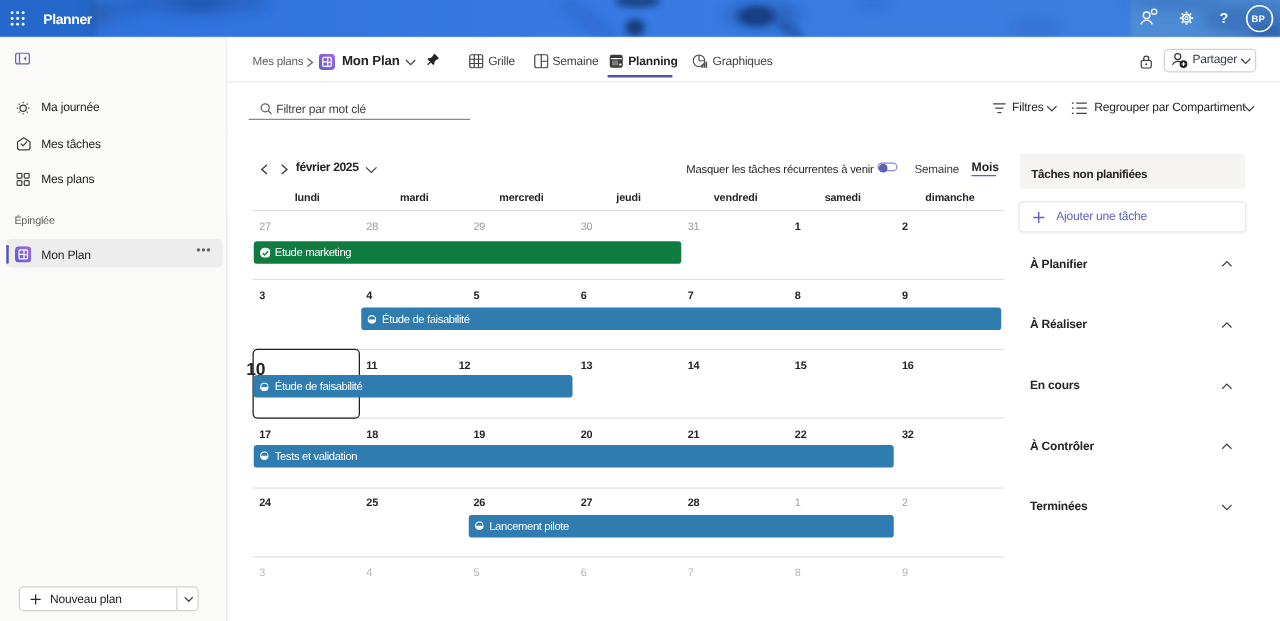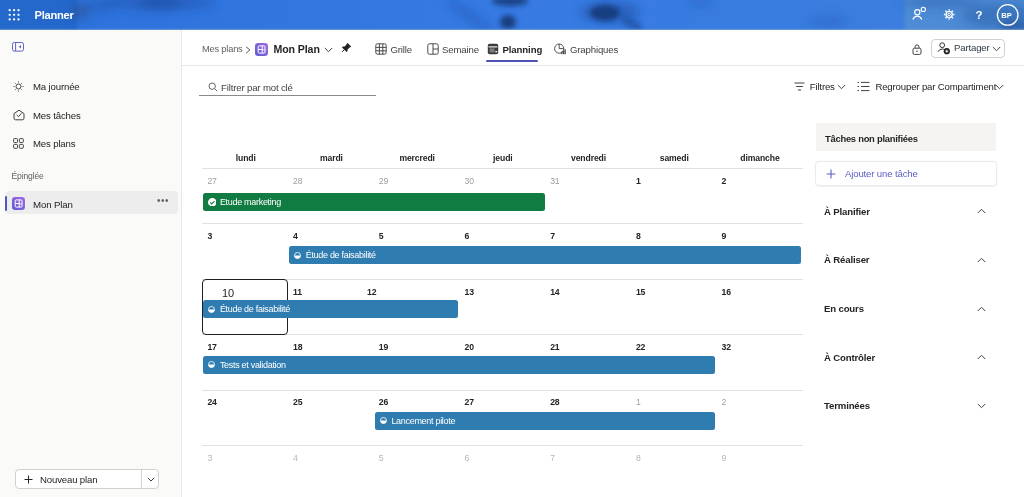--- a/index.html
+++ b/index.html
@@ -266,20 +266,41 @@
    <line x1="0.5" y1="9.6" x2="2" y2="9.6"></line>
           <line x1="4" y1="9.6" x2="12.5" y2="9.6"></line>
   </g>
  </svg>
  <div class="t" style="left:693.4px;top:15.8px;font-size:9.6px">Regrouper par Compartiment</div>
  <svg class="abs" style="left:812.5px;top:18px" width="9" height="6" viewBox="0 0 9 6">
   <path d="M0.8 1 L4.5 4.7 L8.2 1" fill="none" stroke="#424242" stroke-width="1"></path>
  </svg>
 </div>
 
+<div class="abs" style="left:182px;top:106px;width:630px;height:62px;background:#fff">
+ <svg class="abs" style="left:26px;top:24.5px" width="7" height="9" viewBox="0 0 7 9">
+  <path d="M5.6 0.8 L1.4 4.5 L5.6 8.2" fill="none" stroke="#424242" stroke-width="1.1"></path>
+ </svg>
+ <svg class="abs" style="left:42px;top:24.5px" width="7" height="9" viewBox="0 0 7 9">
+  <path d="M1.4 0.8 L5.6 4.5 L1.4 8.2" fill="none" stroke="#424242" stroke-width="1.1"></path>
+ </svg>
+ <div class="t" style="left:54.6px;top:23.8px;font-size:9.7px;font-weight:bold;letter-spacing:-0.3px">février 2025</div>
+ <svg class="abs" style="left:110px;top:26.5px" width="10" height="6" viewBox="0 0 10 6">
+  <path d="M0.8 0.9 L5 5 L9.2 0.9" fill="none" stroke="#424242" stroke-width="1"></path>
+ </svg>
+ <div class="t" style="left:367px;top:25.1px;font-size:9px">Masquer les tâches récurrentes à venir</div>
+
+ <div class="abs" style="left:519.5px;top:23.5px;width:16.9px;height:7.5px;border:1px solid #888bd2;border-radius:4.8px;background:#fff"></div>
+ <div class="abs" style="left:520.8px;top:24.8px;width:6.9px;height:6.9px;border-radius:50%;background:#6063b4"></div>
+ <div class="t" style="left:549.5px;top:25px;font-size:9.3px;color:#3d3d3d">Semaine</div>
+ <div class="t" style="left:595.3px;top:24.4px;font-size:9.8px;font-weight:bold;letter-spacing:-0.1px">Mois</div>
+ <div class="abs" style="left:594.5px;top:33.6px;width:20px;height:1.5px;background:#5b5ec1;border-radius:1px"></div>
+
+ <div class="t" style="left:0;top:45px;width:630px"></div>
+</div>
 
 <div id="daynames">
       <div class="t" style="left:202.9px;top:154.3px;width:85.7px;text-align:center;font-size:8.6px;font-weight:bold;letter-spacing:-0.1px">lundi</div>
       <div class="t" style="left:288.6px;top:154.3px;width:85.7px;text-align:center;font-size:8.6px;font-weight:bold;letter-spacing:-0.1px">mardi</div>
       <div class="t" style="left:374.3px;top:154.3px;width:85.7px;text-align:center;font-size:8.6px;font-weight:bold;letter-spacing:-0.1px">mercredi</div>
       <div class="t" style="left:460px;top:154.3px;width:85.7px;text-align:center;font-size:8.6px;font-weight:bold;letter-spacing:-0.1px">jeudi</div>
       <div class="t" style="left:545.7px;top:154.3px;width:85.7px;text-align:center;font-size:8.6px;font-weight:bold;letter-spacing:-0.1px">vendredi</div>
       <div class="t" style="left:631.4px;top:154.3px;width:85.7px;text-align:center;font-size:8.6px;font-weight:bold;letter-spacing:-0.1px">samedi</div>
       <div class="t" style="left:717.1px;top:154.3px;width:85.7px;text-align:center;font-size:8.6px;font-weight:bold;letter-spacing:-0.1px">dimanche</div>
     </div>
@@ -298,21 +319,21 @@
       <div class="t" style="left:550.2px;top:176.8px;font-size:8.7px;color:#9e9e9e">31</div>
       <div class="t" style="left:635.9px;top:176.8px;font-size:8.7px;font-weight:bold;color:#242424">1</div>
       <div class="t" style="left:721.6px;top:176.8px;font-size:8.7px;font-weight:bold;color:#242424">2</div>
       <div class="t" style="left:207.4px;top:232.20000000000002px;font-size:8.7px;font-weight:bold;color:#242424">3</div>
       <div class="t" style="left:293.1px;top:232.20000000000002px;font-size:8.7px;font-weight:bold;color:#242424">4</div>
       <div class="t" style="left:378.8px;top:232.20000000000002px;font-size:8.7px;font-weight:bold;color:#242424">5</div>
       <div class="t" style="left:464.5px;top:232.20000000000002px;font-size:8.7px;font-weight:bold;color:#242424">6</div>
       <div class="t" style="left:550.2px;top:232.20000000000002px;font-size:8.7px;font-weight:bold;color:#242424">7</div>
       <div class="t" style="left:635.9px;top:232.20000000000002px;font-size:8.7px;font-weight:bold;color:#242424">8</div>
       <div class="t" style="left:721.6px;top:232.20000000000002px;font-size:8.7px;font-weight:bold;color:#242424">9</div>
-      <div class="t" style="left:222px;top:287.6px;font-size:11px;font-weight:normal;color:#242424">10</div>
+      <div class="t" style="left:197px;top:287.6px;font-size:14px;font-weight:bold;color:#242424">10</div>
       <div class="t" style="left:293.1px;top:287.6px;font-size:8.7px;font-weight:bold;color:#242424">11</div>
       <div class="t" style="left:367px;top:287.6px;font-size:8.7px;font-weight:bold;color:#242424">12</div>
       <div class="t" style="left:464.5px;top:287.6px;font-size:8.7px;font-weight:bold;color:#242424">13</div>
       <div class="t" style="left:550.2px;top:287.6px;font-size:8.7px;font-weight:bold;color:#242424">14</div>
       <div class="t" style="left:635.9px;top:287.6px;font-size:8.7px;font-weight:bold;color:#242424">15</div>
       <div class="t" style="left:721.6px;top:287.6px;font-size:8.7px;font-weight:bold;color:#242424">16</div>
       <div class="t" style="left:207.4px;top:343px;font-size:8.7px;font-weight:bold;color:#242424">17</div>
       <div class="t" style="left:293.1px;top:343px;font-size:8.7px;font-weight:bold;color:#242424">18</div>
       <div class="t" style="left:378.8px;top:343px;font-size:8.7px;font-weight:bold;color:#242424">19</div>
       <div class="t" style="left:464.5px;top:343px;font-size:8.7px;font-weight:bold;color:#242424">20</div>

